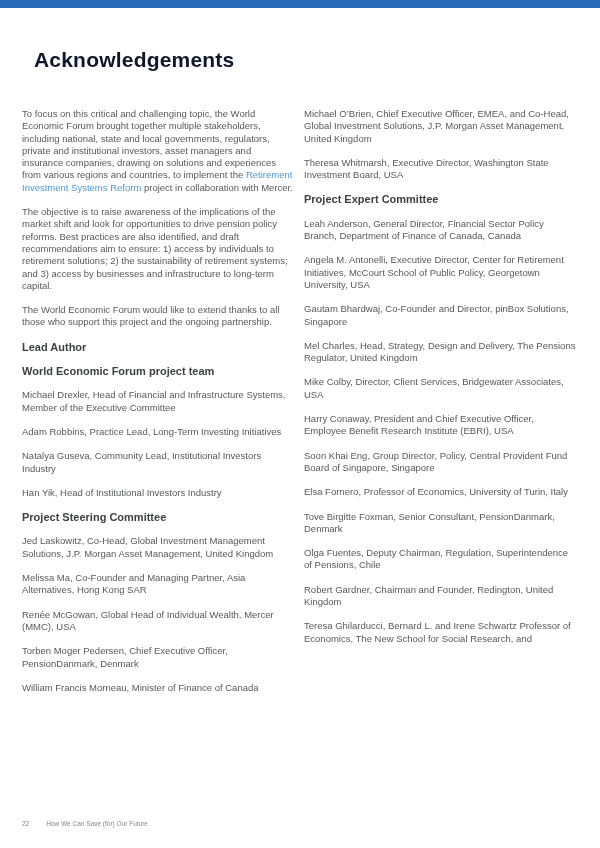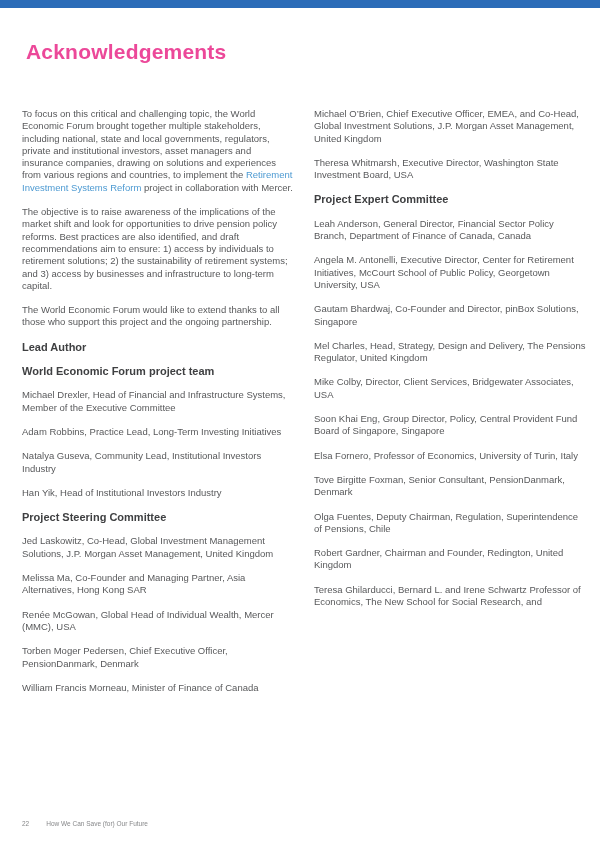--- a/index.html
+++ b/index.html
@@ -17,28 +17,28 @@
     top: 0; left: 0;
     width: 100%; height: 8px;
     background: #2b6cb8;
   }
   .page-title {
     position: absolute;
     top: 36px; left: 22px;
     font-size: 21px;
     font-weight: bold;
     letter-spacing: 0.2px;
-    color: #ec4899;
-    margin: 4px;
+    color: #0f172a;
+    margin: 12px;
   }
   .columns {
     position: absolute;
     top: 108px; left: 22px;
     display: flex;
-    gap: 20px;
+    gap: 10px;
   }
   .col {
     width: 272px;
     font-size: 9.5px;
     line-height: 12.3px;
     color: #58595b;
   }
   .col p { margin: 0 0 12px 0; }
   .entry { white-space: pre-line; }
   .section-heading {
@@ -99,20 +99,21 @@
     <div class="col">
       <p class="entry">Michael O’Brien, Chief Executive Officer, EMEA, and Co-Head, Global Investment Solutions, J.P. Morgan Asset Management, United Kingdom</p>
       <p class="entry">Theresa Whitmarsh, Executive Director, Washington State Investment Board, USA</p>
 
       <h2 class="section-heading">Project Expert Committee</h2>
       <p class="entry">Leah Anderson, General Director, Financial Sector Policy Branch, Department of Finance of Canada, Canada</p>
       <p class="entry">Angela M. Antonelli, Executive Director, Center for Retirement Initiatives, McCourt School of Public Policy, Georgetown University, USA</p>
       <p class="entry">Gautam Bhardwaj, Co-Founder and Director, pinBox Solutions, Singapore</p>
       <p class="entry">Mel Charles, Head, Strategy, Design and Delivery, The Pensions Regulator, United Kingdom</p>
       <p class="entry">Mike Colby, Director, Client Services, Bridgewater Associates, USA</p>
+      <p class="entry">Harry Conaway, President and Chief Executive Officer, Employee Benefit Research Institute (EBRI), USA</p>
       <p class="entry">Soon Khai Eng, Group Director, Policy, Central Provident Fund Board of Singapore, Singapore</p>
       <p class="entry">Elsa Fornero, Professor of Economics, University of Turin, Italy</p>
       <p class="entry">Tove Birgitte Foxman, Senior Consultant, PensionDanmark, Denmark</p>
       <p class="entry">Olga Fuentes, Deputy Chairman, Regulation, Superintendence of Pensions, Chile</p>
       <p class="entry">Robert Gardner, Chairman and Founder, Redington, United Kingdom</p>
       <p class="entry">Teresa Ghilarducci, Bernard L. and Irene Schwartz Professor of Economics, The New School for Social Research, and</p>
     </div>
   </div>
 
   <div class="footer">

